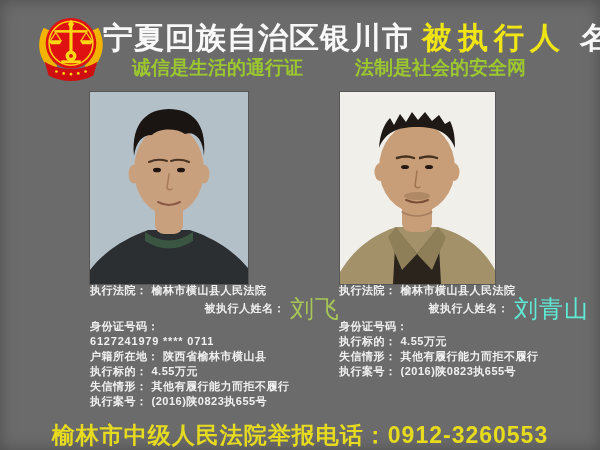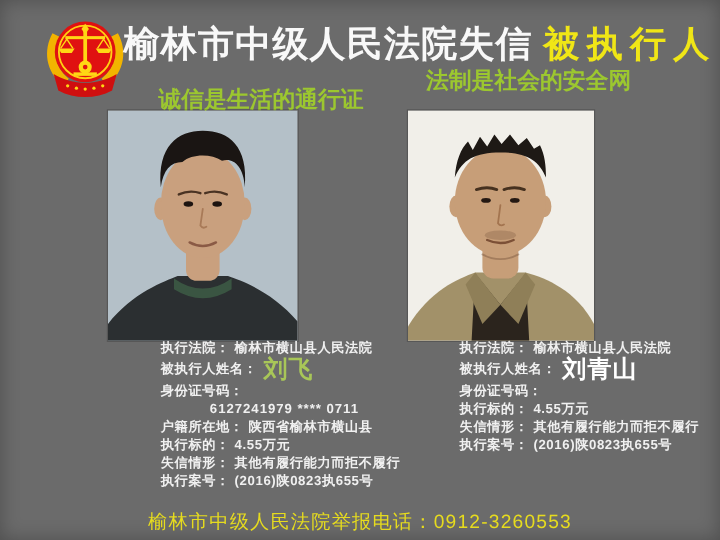--- a/index.html
+++ b/index.html
@@ -14,43 +14,43 @@
   .title{
     position:absolute;left:103px;top:21px;white-space:nowrap;
     font-size:30px;line-height:34px;font-weight:bold;letter-spacing:1px;
   }
   .title .t-white{color:#f8f8f8;}
   .title .t-hl{letter-spacing:6px;margin:0 14px 0 9px;}
   .slogan{
     position:absolute;top:57px;font-size:19px;line-height:22px;font-weight:bold;
     font-family:"Liberation Serif", serif;white-space:nowrap;
   }
-  .slogan-left{left:132px;margin-top:16px;}
+  .slogan-left{left:132px;}
   .slogan-right{left:355px;}
   
   .photo{position:absolute;top:92px;height:192px;box-shadow:0 0 0 1px rgba(0,0,0,0.18);}
   .photo-1{left:90px;width:158px;}
   .photo-2{left:340px;width:155px;}
   .photo svg{display:block;width:100%;height:100%;}
   
   .info{position:absolute;top:283px;width:250px;}
   .info-1{left:90px;}
   .info-2{left:339px;}
   .info-line{
     font-size:11px;line-height:15px;font-weight:bold;color:#f0f0f0;
-    white-space:nowrap;letter-spacing:0.5px;margin-left:44px;
+    white-space:nowrap;letter-spacing:0.5px;
   }
   .info-line .val{margin-left:4px;}
-  .name-line{display:flex;align-items:center;height:21px;}
-  .person-name{font-size:20px;font-weight:bold;margin-left:5px;letter-spacing:1px;}
-  .idnum{letter-spacing:0.8px;text-align:center;}
+  .name-line{display:flex;align-items:center;height:21px;justify-content:flex-end;}
+  .person-name{font-size:24px;font-weight:normal;margin-left:5px;letter-spacing:1px;}
+  .idnum{letter-spacing:0.8px;}
   
   .footer{
     position:absolute;left:0;right:0;top:424px;text-align:center;
-    font-size:16px;line-height:23px;font-weight:normal;letter-spacing:1px;white-space:nowrap;
+    font-size:23px;line-height:23px;font-weight:bold;letter-spacing:1px;white-space:nowrap;
   }
 </style>
 </head>
 <body>
 
 <div class="stage">
 
   <div class="emblem">
     <svg viewBox="0 0 78 68" xmlns="http://www.w3.org/2000/svg">
 
@@ -82,21 +82,21 @@
         <circle cx="24" cy="58" r="1.4"></circle>
           <circle cx="31.5" cy="60" r="1.4"></circle>
         <circle cx="39" cy="60.8" r="1.4"></circle>
           <circle cx="46.5" cy="60" r="1.4"></circle>
         <circle cx="54" cy="58" r="1.4"></circle>
       </g>
     </svg>
   </div>
 
   <div class="title">
-    <span class="t-white">榆林市中级人民法院失信</span><span class="t-hl" style="color: rgb(240, 230, 22);">被执行人</span><span class="t-white">名单</span>
+    <span class="t-white">宁夏回族自治区银川市</span><span class="t-hl" style="color: rgb(240, 230, 22);">被执行人</span><span class="t-white">名单</span>
   </div>
 
   <div class="slogan slogan-left" style="color: rgb(156, 199, 47);">诚信是生活的通行证</div>
   <div class="slogan slogan-right" style="color: rgb(156, 199, 47);">法制是社会的安全网</div>
 
   <div class="photo photo-1">
     <svg viewBox="0 0 158 192" xmlns="http://www.w3.org/2000/svg" preserveAspectRatio="none">
       <rect x="0" y="0" width="158" height="192" fill="#b4c0c8"></rect>
 
       <path d="M0,192 L0,178 C20,152 48,142 58,138 L100,138 C112,142 138,152 158,176 L158,192 Z" fill="#2b2f31"></path>
@@ -165,21 +165,21 @@
     <div class="info-line"><span>户籍所在地：</span><span class="val">陕西省榆林市横山县</span></div>
     <div class="info-line"><span>执行标的：</span><span class="val">4.55万元</span></div>
     <div class="info-line"><span>失信情形：</span><span class="val">其他有履行能力而拒不履行</span></div>
     <div class="info-line"><span>执行案号：</span><span class="val">(2016)陕0823执655号</span></div>
   </div>
 
   <div class="info info-2">
     <div class="info-line"><span>执行法院：</span><span class="val">榆林市横山县人民法院</span></div>
     <div class="info-line name-line">
         <span>被执行人姓名：</span>
-        <span class="person-name" style="color: #ffffff;">刘青山</span>
+        <span class="person-name" style="color: #5eead4;">刘青山</span>
       </div>
     <div class="info-line"><span>身份证号码：</span></div>
     <div class="info-line"><span>执行标的：</span><span class="val">4.55万元</span></div>
     <div class="info-line"><span>失信情形：</span><span class="val">其他有履行能力而拒不履行</span></div>
     <div class="info-line"><span>执行案号：</span><span class="val">(2016)陕0823执655号</span></div>
   </div>
 
   <div class="footer" style="color: rgb(230, 219, 30);">榆林市中级人民法院举报电话：0912-3260553</div>
 
 </div>

